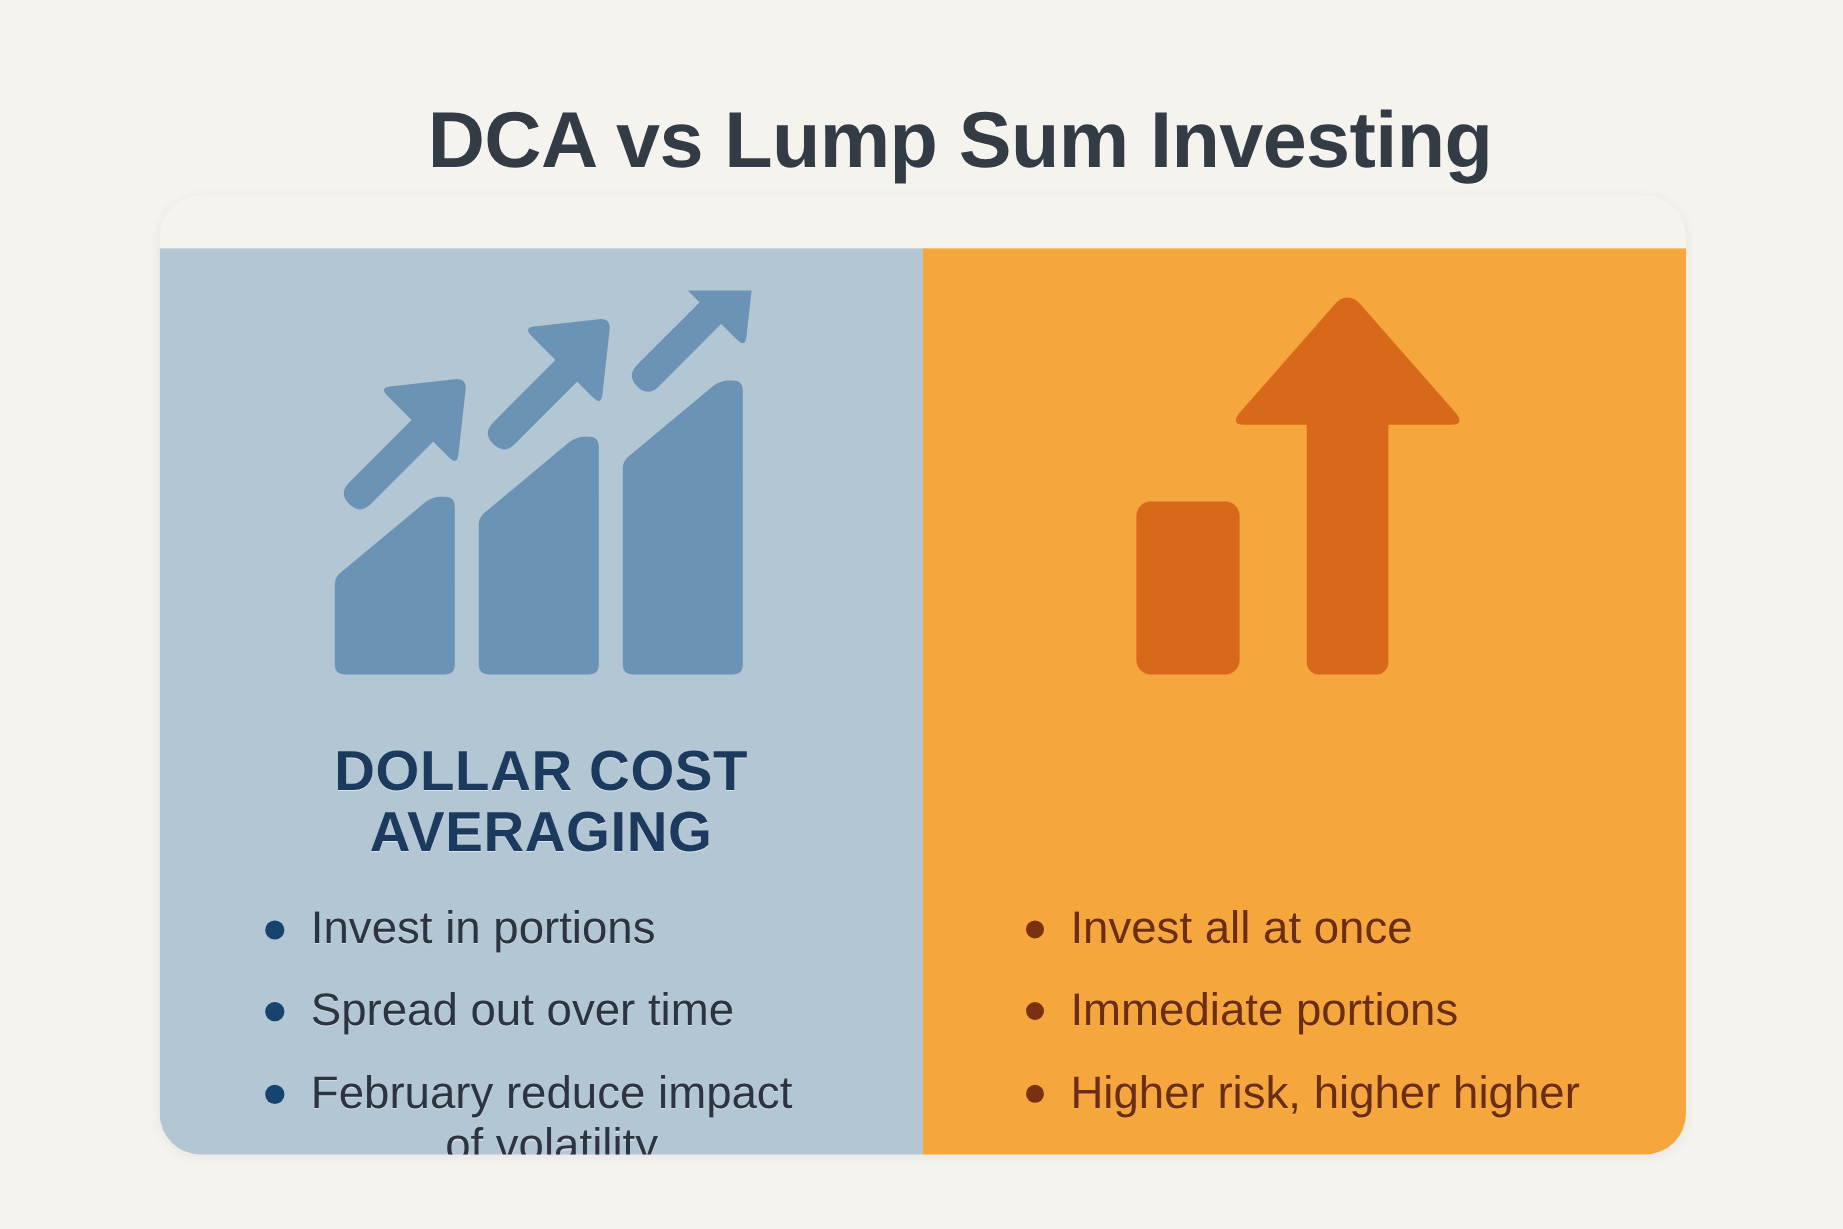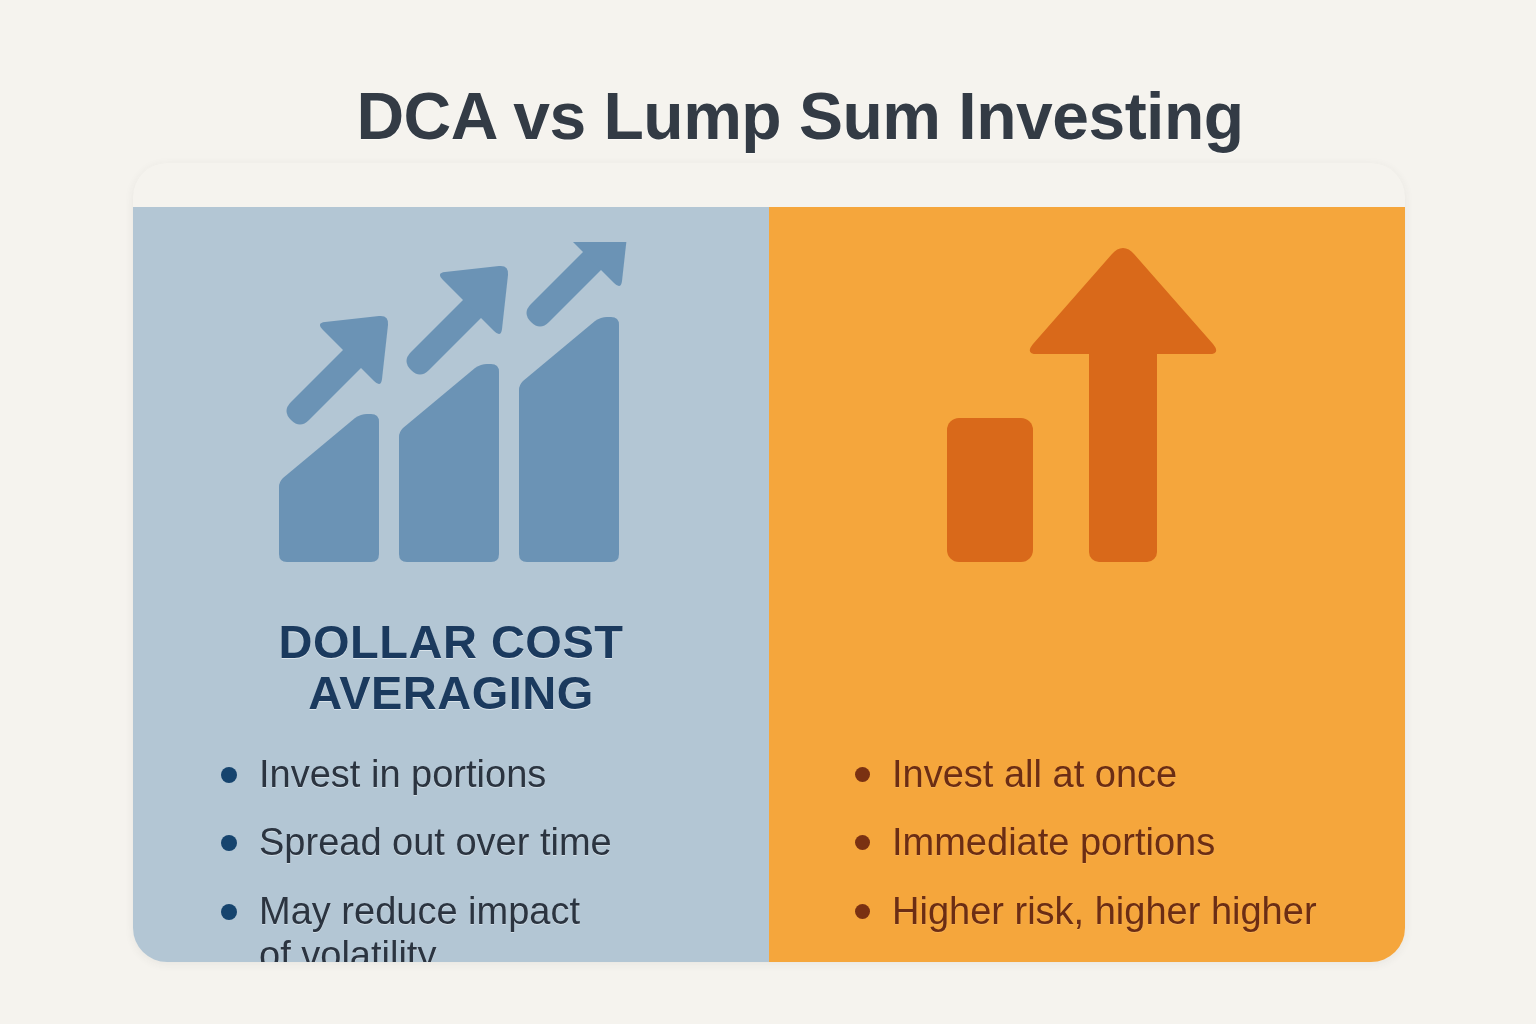--- a/index.html
+++ b/index.html
@@ -91,20 +91,21 @@
     color: #6B2D14;
     text-shadow: 0 1px 0 rgba(255,255,255,0.22);
   }
 
   
   .bullets {
     position: absolute;
     margin: 0;
     padding: 0;
     list-style: none;
+    text-align: center;
   }
   .bullets-left  { top: 545px; left: 88px;  width: 520px; }
   .bullets-right { top: 545px; left: 86px;  width: 560px; }
 
   .bullet-item {
     display: flex;
     align-items: flex-start;
     margin-bottom: 24px;
     font-size: 38px;
     line-height: 1.17;
@@ -174,21 +175,21 @@
       <li class="bullet-item">
         <span class="dot"></span>
         <span class="bullet-text">Invest in portions</span>
       </li>
       <li class="bullet-item">
         <span class="dot"></span>
         <span class="bullet-text">Spread out over time</span>
       </li>
       <li class="bullet-item">
         <span class="dot"></span>
-        <span class="bullet-text">May reduce impact
+        <span class="bullet-text">February reduce impact
 of volatility</span>
       </li>
     </ul>
   </section>
 
   <section class="panel panel-right">
 
     <div class="icon-wrap">
       <svg width="300" height="330" viewBox="0 0 300 330">
         <g fill="#D9691A">

